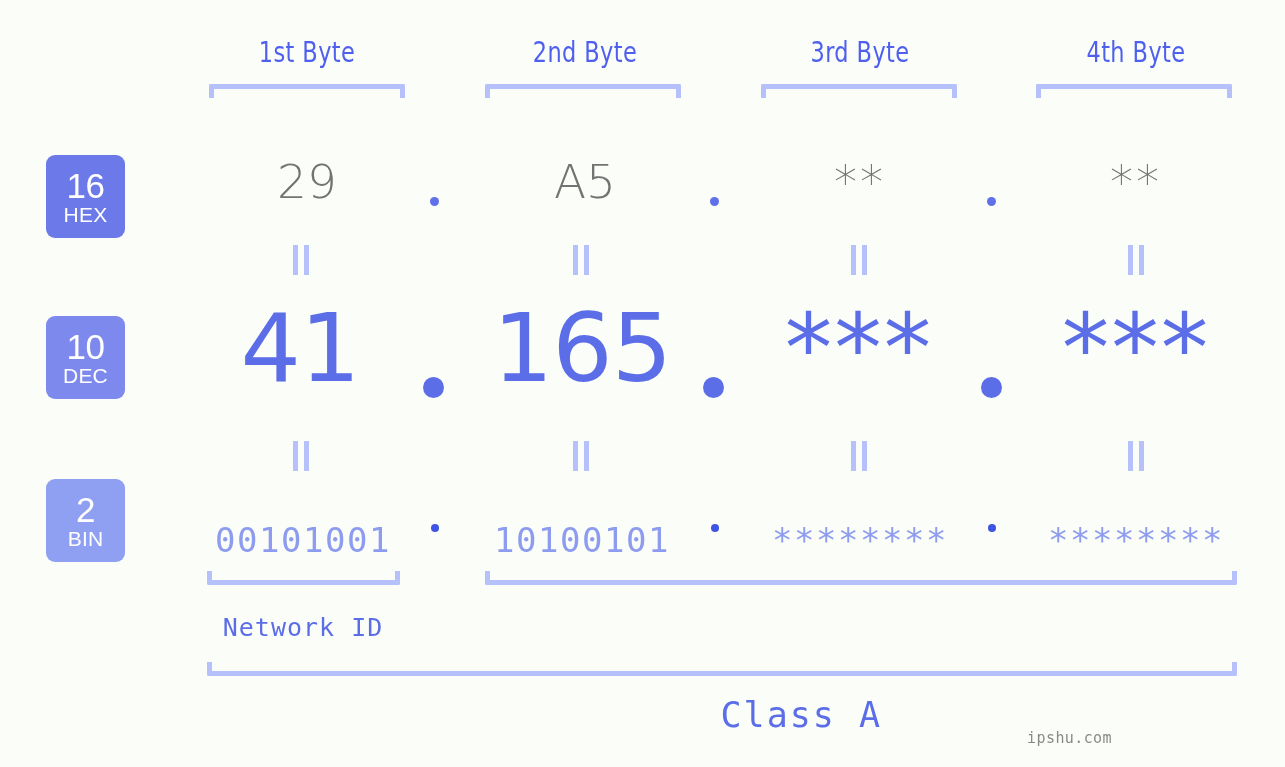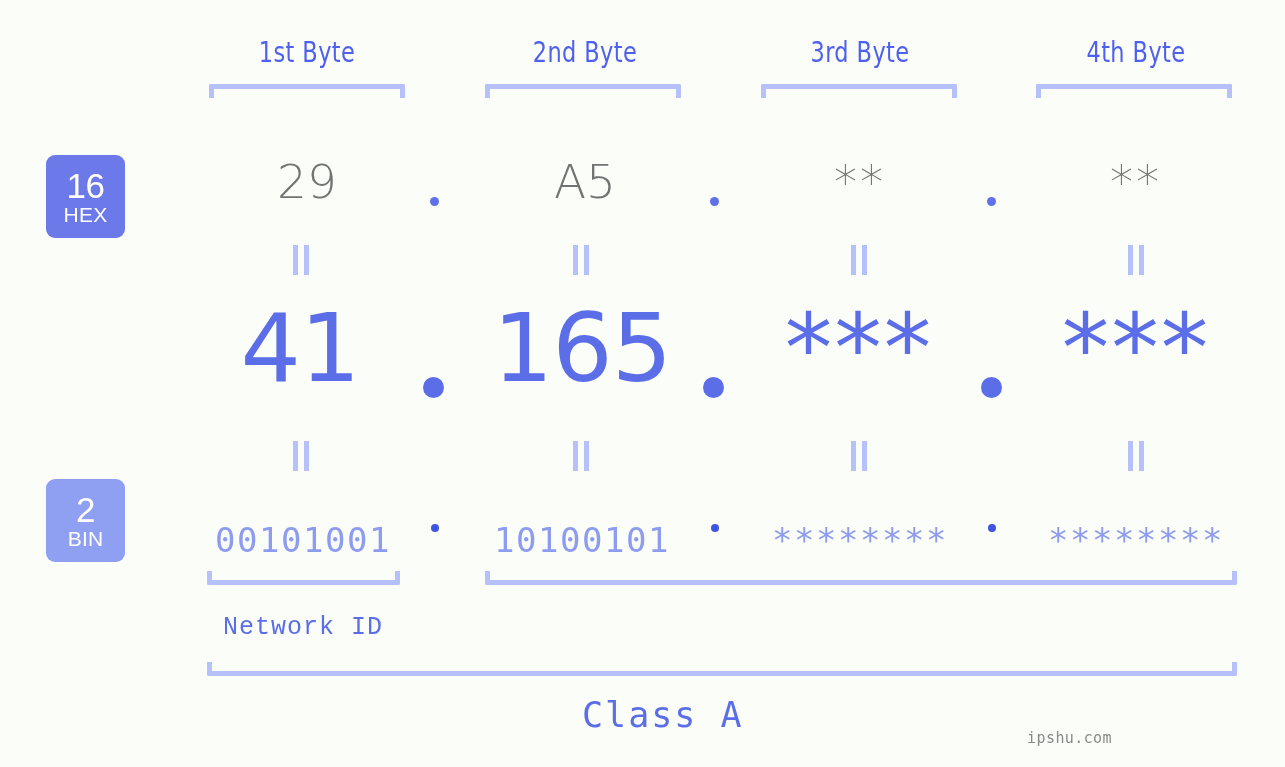--- a/index.html
+++ b/index.html
@@ -160,21 +160,21 @@
     text-align: center;
     font-family: "DejaVu Sans Mono", "Liberation Mono", monospace;
     font-size: 25px;
     color: #5b6ee8;
     letter-spacing: 1px;
     white-space: nowrap;
     line-height: 1;
   }
   .class-label {
     position: absolute;
-    text-align: left;
+    text-align: right;
     font-family: "DejaVu Sans Mono", "Liberation Mono", monospace;
     font-size: 35px;
     color: #5b6ee8;
     letter-spacing: 2px;
     white-space: nowrap;
     line-height: 1;
   }
 
   
   .watermark {
@@ -198,20 +198,24 @@
   <div class="byte-label" style="left:1016px; width:240px;">4th Byte</div>
 
   <div class="bracket-down" style="left:209px; top:84px; width:196px;"></div>
   <div class="bracket-down" style="left:485px; top:84px; width:196px;"></div>
   <div class="bracket-down" style="left:761px; top:84px; width:196px;"></div>
   <div class="bracket-down" style="left:1036px; top:84px; width:196px;"></div>
 
   <div class="badge badge-hex">
     <span class="num">16</span>
     <span class="abbr">HEX</span>
+  </div>
+  <div class="badge badge-dec">
+    <span class="num">10</span>
+    <span class="abbr">DEC</span>
   </div>
   <div class="badge badge-bin">
     <span class="num">2</span>
     <span class="abbr">BIN</span>
   </div>
 
   <div class="row-hex">
     <div class="cell" style="left:187px; width:240px;">29</div>
     <div class="cell" style="left:465px; width:240px;">A5</div>
     <div class="cell stars" style="left:740px; width:240px;">**</div>
@@ -274,21 +278,21 @@
     <div class="cell" style="left:1016px; width:240px;">********</div>
 
     <div class="dot dot-bin" style="left:431px;"></div>
     <div class="dot dot-bin" style="left:711px;"></div>
     <div class="dot dot-bin" style="left:988px;"></div>
   </div>
 
   <div class="bracket-up" style="left:207px; top:571px; width:193px;"></div>
   <div class="bracket-up" style="left:485px; top:571px; width:752px;"></div>
 
-  <div class="section-label" style="left:183px; top:615px; width:240px;font-family:Liberation Mono, monospace;">Network ID</div>
+  <div class="section-label" style="left:183px; top:615px; width:240px;">Network ID</div>
 
   <div class="bracket-up" style="left:207px; top:662px; width:1030px;"></div>
 
   <div class="class-label" style="left:582px; top:698px; width:300px;">Class A</div>
 
   <div class="watermark">ipshu.com</div>
 
 </div>
 
 </body></html>

